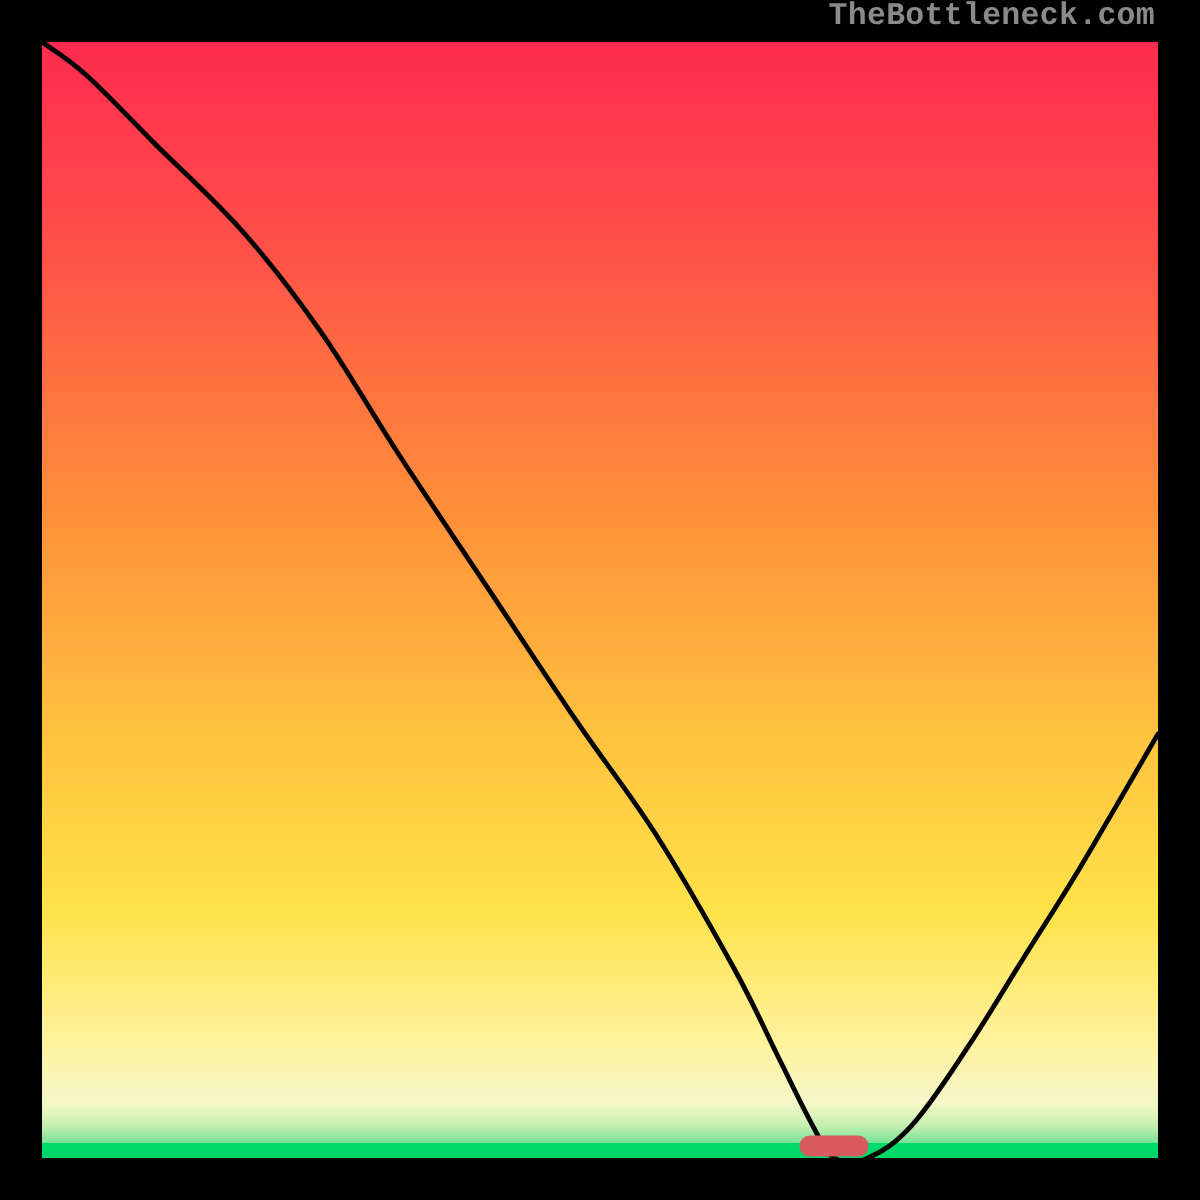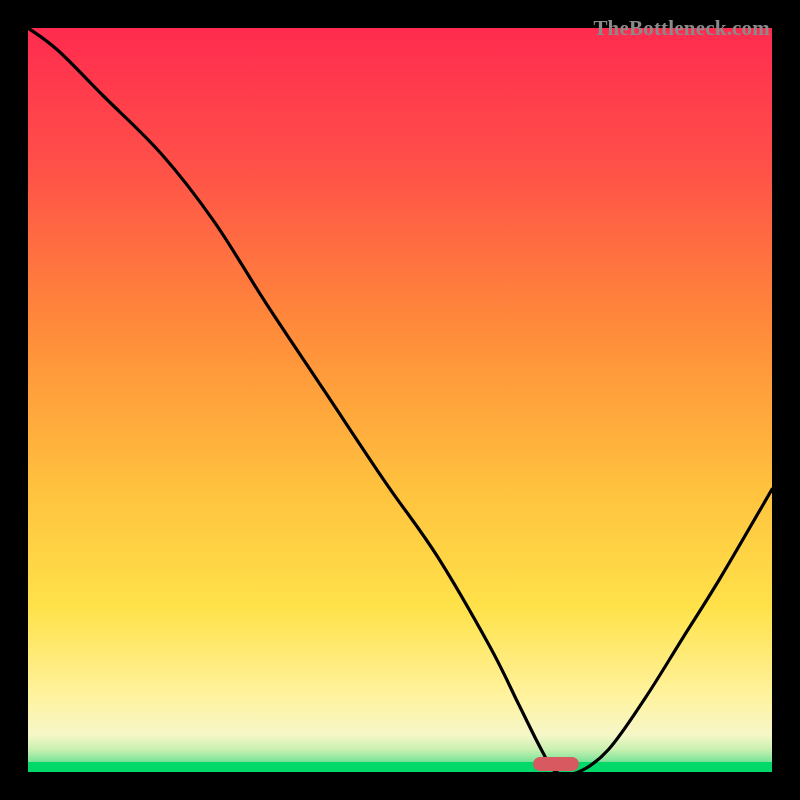--- a/index.html
+++ b/index.html
@@ -28,23 +28,23 @@
   }
   .gradient {
     position: absolute;
     left: 0;
     top: 0;
     width: 100%;
     height: 100%;
   }
   .watermark {
     position: absolute;
-    top: 16px;
+    top: 0;
     right: 30px;
-    font-family: Liberation Serif, serif;
+    font-family: Liberation Mono, monospace;
     font-size: 21px;
     font-weight: bold;
     color: #8a8a8a;
     letter-spacing: 0.2px;
   }
   svg.curve {
     position: absolute;
     left: 0;
     top: 0;
     width: 100%;

